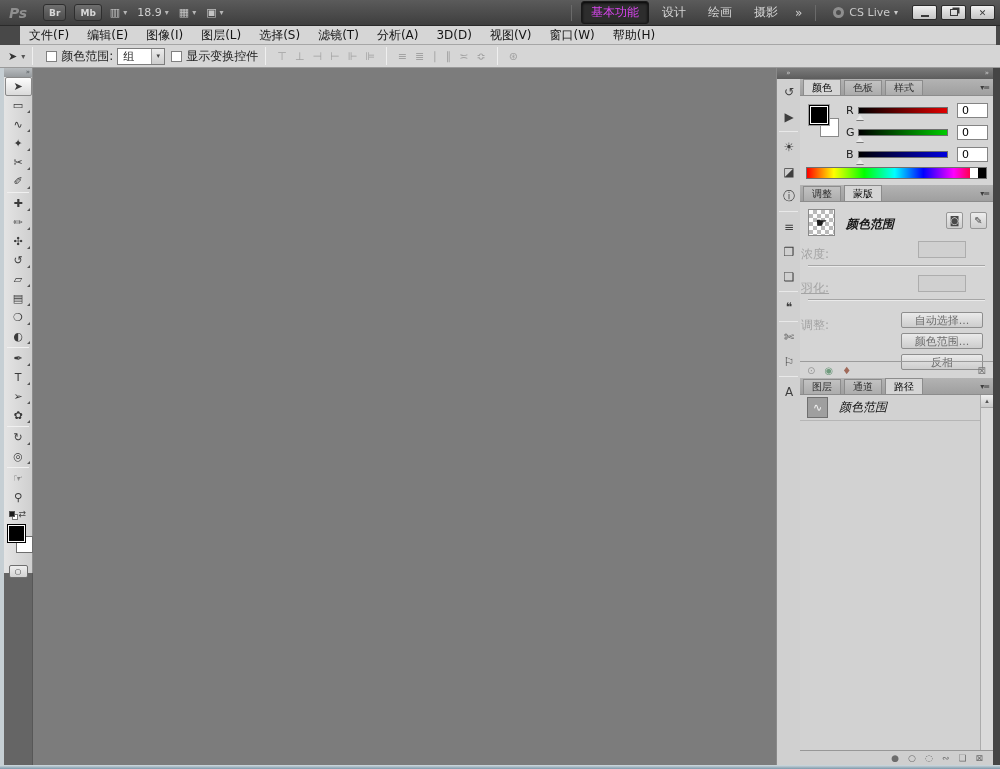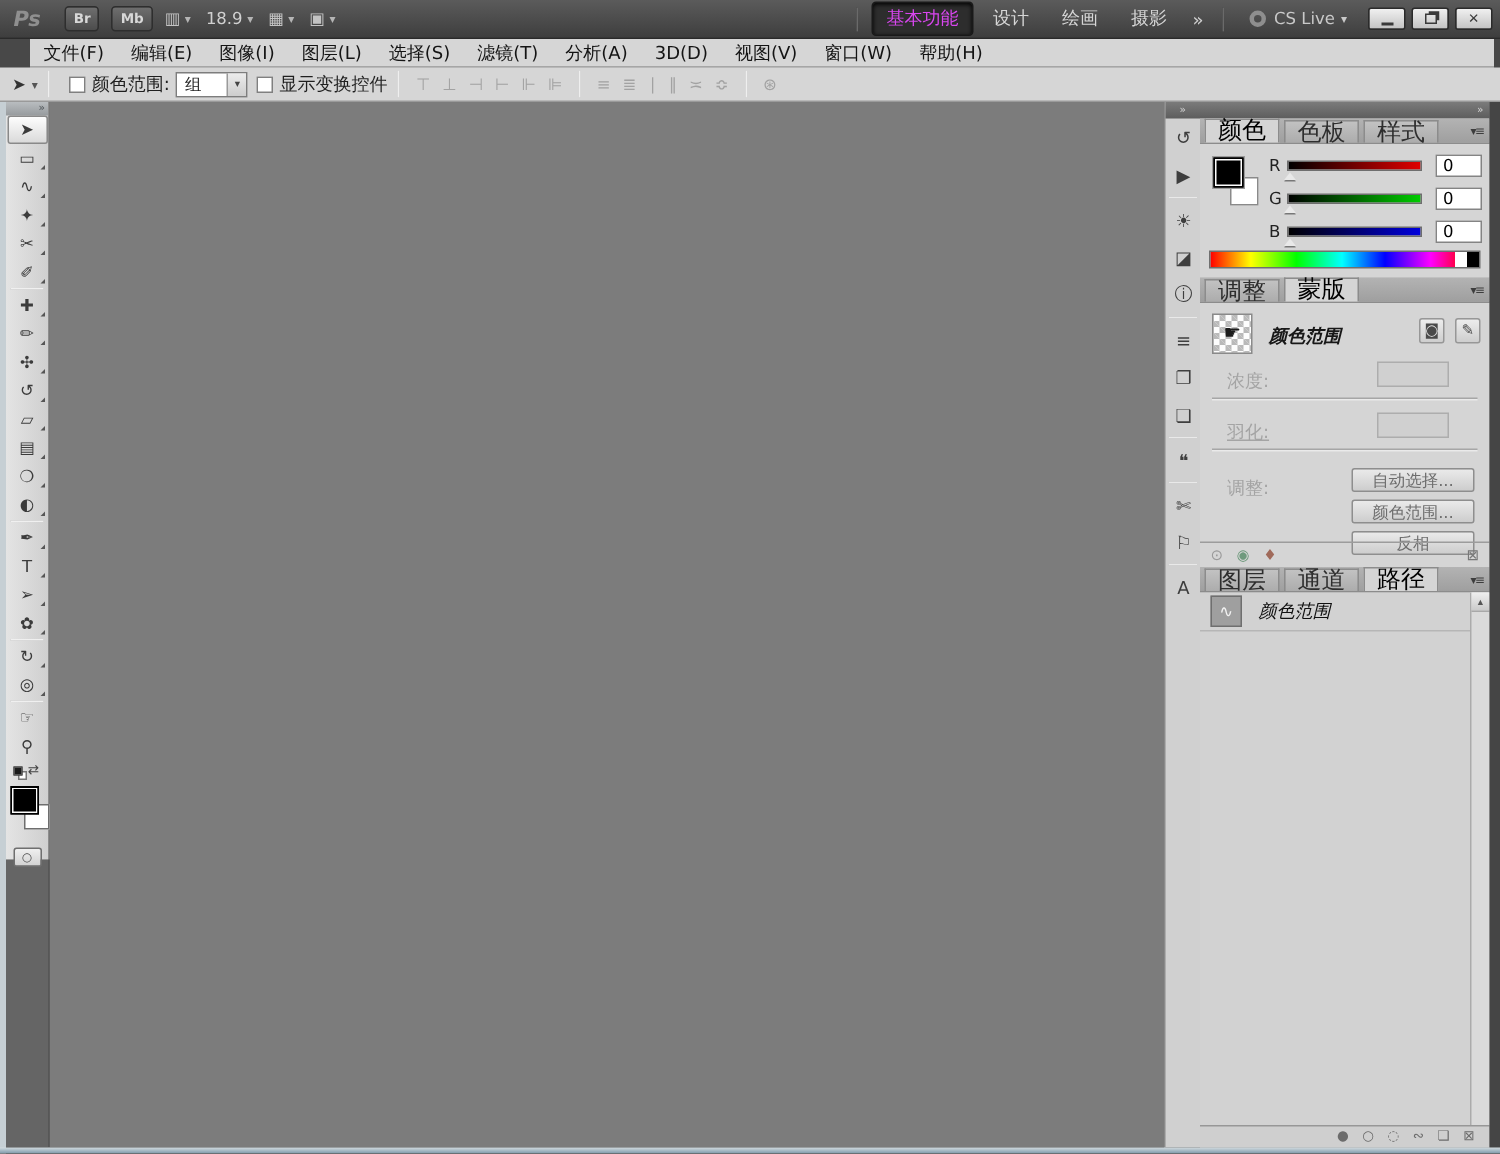--- a/index.html
+++ b/index.html
@@ -92,21 +92,21 @@
     color:#3e3e3e; font-size:12px; }
   .dock-sep { height:1px; background:#9d9d9d; border-bottom:1px solid #e9e9e9; margin:2px 2px; }
 
   
   .panels { position:absolute; left:800px; top:68px; width:193px; height:697px; background:#c9c9c9;
     display:flex; flex-direction:column; }
   .panels-head { height:11px; background:linear-gradient(#7b7b7b,#5d5d5d); color:#cfcfcf; font-size:7px;
     line-height:10px; text-align:right; padding-right:4px; }
   .tabbar { height:17px; background:linear-gradient(#b3b3b3,#9f9f9f); display:flex; align-items:flex-end;
     position:relative; border-bottom:1px solid #8c8c8c; flex:0 0 17px; }
-  .tab { height:15px; padding:0 8px; font-size:16px; display:flex; align-items:center; color:#2e2e2e;
+  .tab { height:15px; padding:0 8px; font-size:10px; display:flex; align-items:center; color:#2e2e2e;
     background:linear-gradient(#c2c2c2,#acacac); border:1px solid #8c8c8c; border-bottom:none; margin-left:3px; }
   .tab.active { background:#d5d5d5; color:#000; height:16px; }
   .panel-menu { position:absolute; right:4px; top:4px; font-size:8px; color:#3d3d3d; letter-spacing:-1px; }
 
   .color-body { flex:0 0 89px; background:#d5d5d5; position:relative; }
   .cb-bgw { position:absolute; left:20px; top:22px; width:19px; height:19px; background:#fff; border:1px solid #8a8a8a; }
   .cb-fg  { position:absolute; left:9px;  top:9px;  width:20px; height:20px; background:#000;
     border:1px solid #000; box-shadow:inset 0 0 0 1px #fff, 0 0 0 1px #9a9a9a; }
   .ch-row { position:absolute; left:46px; height:18px; display:flex; align-items:center; }
   .ch-row.r0{ top:5px; } .ch-row.r1{ top:27px; } .ch-row.r2{ top:49px; }
@@ -129,21 +129,21 @@
   .mask-thumb { position:absolute; left:8px; top:7px; width:27px; height:27px; border:1px solid #8a8a8a;
     background-image:linear-gradient(45deg,#b9b9b9 25%,transparent 25%,transparent 75%,#b9b9b9 75%),
                      linear-gradient(45deg,#b9b9b9 25%,#fdfdfd 25%,#fdfdfd 75%,#b9b9b9 75%);
     background-size:8px 8px; background-position:0 0,4px 4px;
     display:flex; align-items:center; justify-content:center; font-size:13px; color:#1c1c1c; }
   .mask-status { position:absolute; left:46px; top:14px; font-style:italic; font-weight:bold; font-size:12px; color:#181818; }
   .mask-mini { position:absolute; top:10px; width:17px; height:17px; border:1px solid #979797; border-radius:2px;
     background:linear-gradient(#ededed,#cecece); display:flex; align-items:center; justify-content:center;
     font-size:10px; color:#4a4a4a; }
   .mask-mini.m1 { left:146px; } .mask-mini.m2 { left:170px; }
-  .mrow-label { position:absolute; left:18px; font-size:12px; color:#a4a4a4; }
+  .mrow-label { position:absolute; left:1px; font-size:12px; color:#a4a4a4; }
   .dis-input { position:absolute; left:118px; width:48px; height:17px; background:#d0d0d0; border:1px solid #adadad; }
   .slider-line { position:absolute; left:8px; right:8px; height:2px; border-top:1px solid #a6a6a6; border-bottom:1px solid #eaeaea; }
   .mask-btn { position:absolute; left:101px; width:82px; height:16px; background:linear-gradient(#eaeaea,#cdcdcd);
     border:1px solid #8e8e8e; border-radius:2px; font-size:11px; color:#6e6e6e;
     display:flex; align-items:center; justify-content:center; }
   .mask-footer { position:absolute; left:0; right:0; bottom:0; height:17px; border-top:1px solid #9c9c9c;
     display:flex; align-items:center; padding:0 7px; font-size:10px; }
   .mf-ic { margin-right:9px; color:#9a9a9a; }
   .mf-ic.eye { color:#6f9a7d; }
   .mf-ic.red { color:#a06a5a; }

